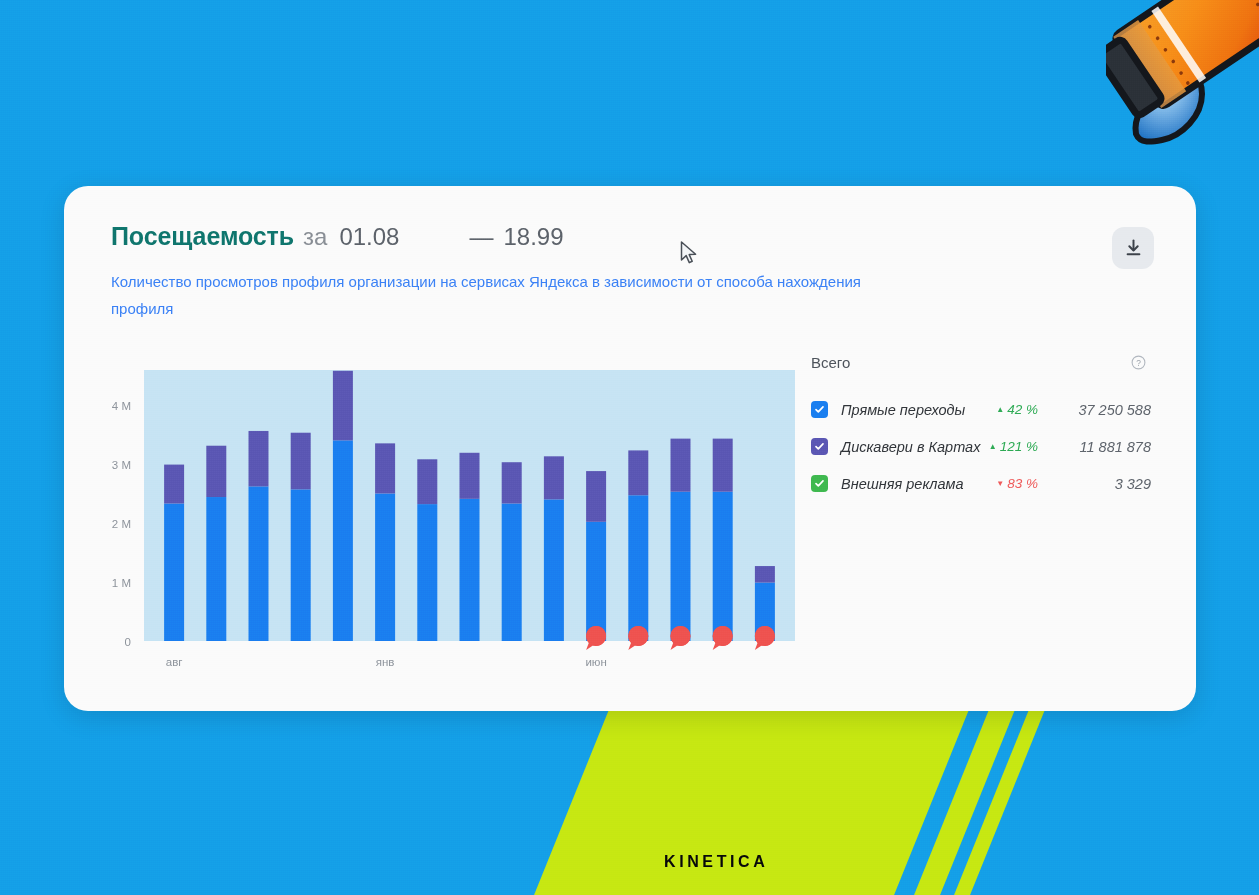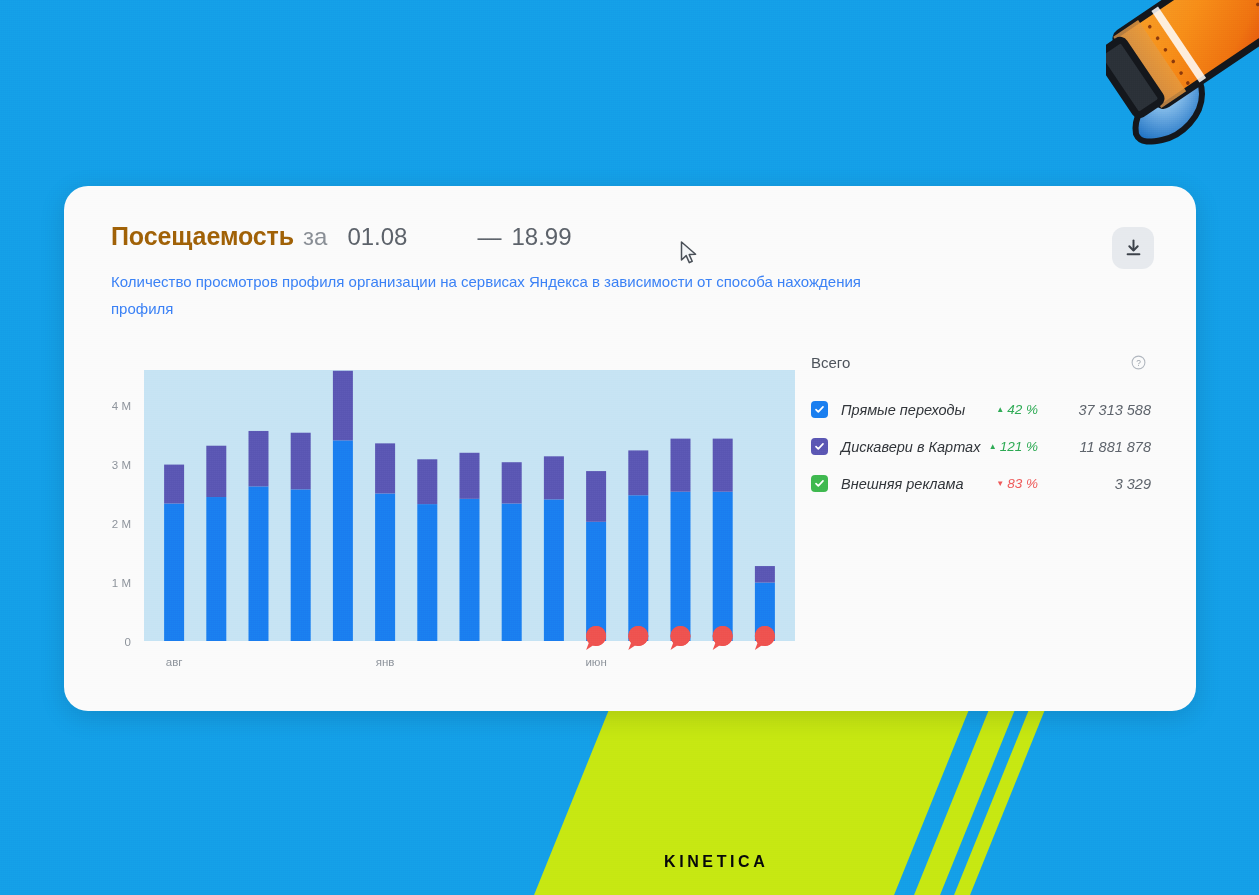--- a/index.html
+++ b/index.html
@@ -46,27 +46,27 @@
     background:#fbfbfb;
     border-radius:24px;
     box-shadow:0 6px 26px rgba(0,0,0,0.13);
   }
 
   #card-header { position:absolute; left:47px; top:36px; }
   #title-row {
     display:flex; align-items:baseline; white-space:nowrap;
   }
   #title-main {
-    font-size:25px; font-weight:bold; color:#a16207; letter-spacing:-0.1px;
+    font-size:25px; font-weight:bold; color:#0f766e; letter-spacing:-0.1px;
   }
   #title-prefix {
     font-size:24px; color:#8a8f96; margin-left:9px; font-weight:400;
   }
   #title-date-from {
-    font-size:24px; color:#5d636b; margin-left:20px; font-weight:400;
+    font-size:24px; color:#5d636b; margin-left:12px; font-weight:400;
   }
   #title-dash {
     font-size:24px; color:#5d636b; margin-left:70px; font-weight:400;
   }
   #title-date-to {
     font-size:24px; color:#5d636b; margin-left:10px; font-weight:400;
   }
   #card-subtitle {
     position:absolute; left:47px; top:82px;
     width:800px;
@@ -305,21 +305,21 @@
           <div class="legend-check" style="background: rgb(26, 127, 240);">
             <svg width="11" height="11" viewBox="0 0 11 11">
               <path d="M2 5.6 L4.3 7.9 L9 2.9" stroke="#fff" stroke-width="1.7" fill="none" stroke-linecap="round" stroke-linejoin="round"></path>
             </svg>
           </div>
           <span class="legend-label">Прямые переходы</span>
           <span class="legend-delta delta-up">
             <span class="tri">▲</span>
             <span>42 %</span>
           </span>
-          <span class="legend-total">37 313 588</span>
+          <span class="legend-total">37 250 588</span>
         </div>
         <div class="legend-row">
           <div class="legend-check" style="background: rgb(91, 87, 180);">
             <svg width="11" height="11" viewBox="0 0 11 11">
               <path d="M2 5.6 L4.3 7.9 L9 2.9" stroke="#fff" stroke-width="1.7" fill="none" stroke-linecap="round" stroke-linejoin="round"></path>
             </svg>
           </div>
           <span class="legend-label">Дискавери в Картах</span>
           <span class="legend-delta delta-up">
             <span class="tri">▲</span>

